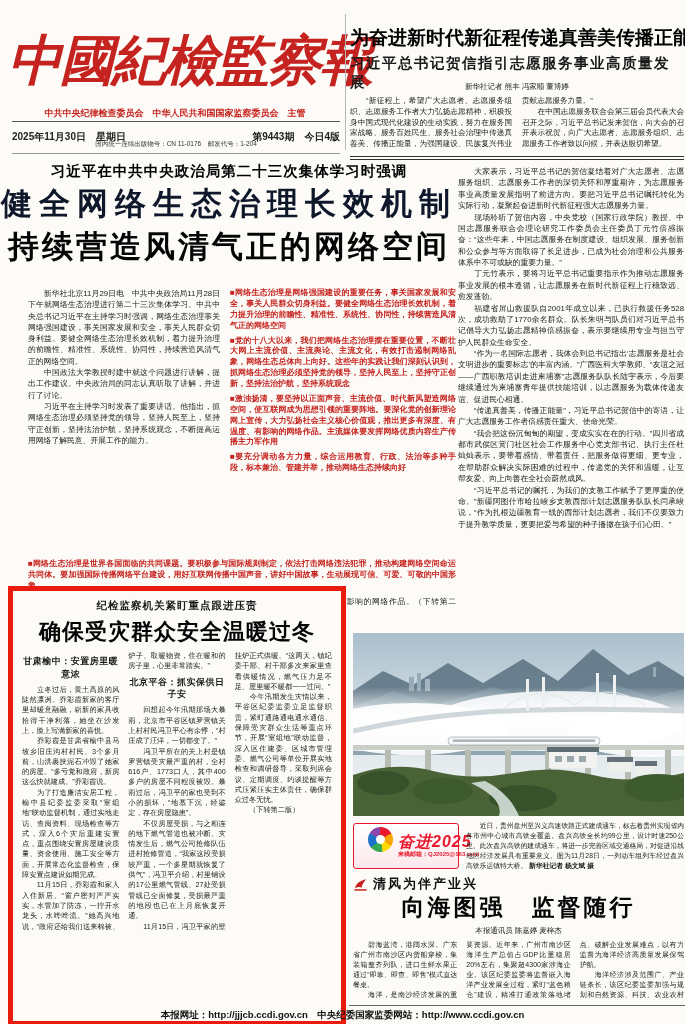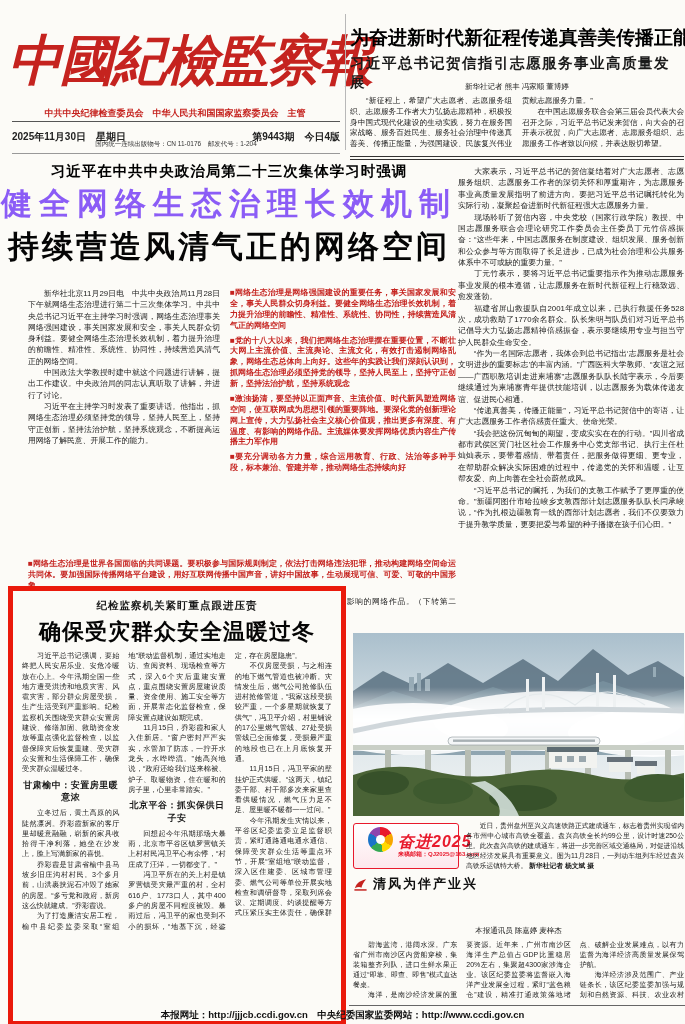--- a/index.html
+++ b/index.html
@@ -23,21 +23,21 @@
   .vol-byline{left:350px;top:82px;width:334px;font-size:7.5px;text-align:center;color:#222}
   .vol-intro{left:350px;top:96px;width:334px;height:56px;column-count:2;column-gap:10px;column-fill:auto;
     font-size:7.6px;line-height:1.42;text-align:justify;white-space:pre-line;overflow:hidden}
   .vol-rule{left:350px;top:156px;width:334px;height:4px;border-top:1px solid #333;border-bottom:1px solid #333}
   .vol-body{left:458px;top:166px;width:226px;height:458px;font-size:7.8px;line-height:1.46;text-align:justify;
     white-space:pre-line;overflow:hidden}
 
   
   .main-kicker{left:0;top:162px;width:458px;text-align:center;font-size:14.5px;font-weight:bold;letter-spacing:1px;color:#000}
   .main-h1{left:0;top:183px;width:458px;text-align:center;font-family:"DejaVu Sans",sans-serif;font-size:31px;
-    font-weight:900;letter-spacing:7px;color:#8b5cf6;white-space:nowrap}
+    font-weight:900;letter-spacing:7px;color:#0f172a;white-space:nowrap}
   .main-h2{left:0;top:226px;width:458px;text-align:center;font-family:"DejaVu Sans",sans-serif;font-size:31px;
     font-weight:900;letter-spacing:3px;color:#050505;white-space:nowrap}
   .main-lead{left:28px;top:288px;width:192px;height:264px;font-size:7.8px;line-height:1.45;text-align:justify;
     white-space:pre-line;overflow:hidden}
   .main-bullets{left:230px;top:288px;width:226px;height:266px;overflow:hidden}
   .main-bullets p{font-size:8px;line-height:1.36;font-weight:bold;color:#c5231f;text-align:justify;margin-bottom:4px}
   .main-bottom-bullet{left:28px;top:558px;width:428px;height:34px;font-size:8px;font-weight:bold;color:#c5231f;
     line-height:1.38;text-align:justify;overflow:hidden}
   .main-bottom-text{left:28px;top:596px;width:428px;height:44px;column-count:3;column-gap:12px;column-fill:auto;
     font-size:7.8px;line-height:1.42;text-align:justify;white-space:pre-line;overflow:hidden}
@@ -115,21 +115,20 @@
     <p>■激浊扬清，要坚持以正面声音、主流价值、时代新风塑造网络空间，使互联网成为思想引领的重要阵地。要深化党的创新理论网上宣传，大力弘扬社会主义核心价值观，推出更多有深度、有温度、有影响的网络作品。主流媒体要发挥网络优质内容生产传播主力军作用</p>
     <p>■要充分调动各方力量，综合运用教育、行政、法治等多种手段，标本兼治、管建并举，推动网络生态持续向好</p>
   </div>
   <div class="abs main-bottom-bullet">■网络生态治理是世界各国面临的共同课题。要积极参与国际规则制定，依法打击网络违法犯罪，推动构建网络空间命运共同体。要加强国际传播网络平台建设，用好互联网传播中国声音，讲好中国故事，生动展现可信、可爱、可敬的中国形象</div>
   <div class="abs main-bottom-text">　　习近平指出，激浊扬清，要坚持以正面声音、主流价值、时代新风塑造网络空间，使互联网成为思想引领、道德培育、文化传承的重要阵地。要深化党的创新理论网上宣传，大力弘扬社会主义核心价值观，推出更多有深度、有温度、有影响的网络作品。（下转第二版）</div>
 
   <div class="abs red-box">
     <div class="d-kicker">纪检监察机关紧盯重点跟进压责</div>
     <div class="d-headline">确保受灾群众安全温暖过冬</div>
     <div class="d-cols">
-      <p>　　习近平总书记强调，要始终把人民安居乐业、安危冷暖放在心上。今年汛期全国一些地方遭受洪涝和地质灾害、风雹灾害，部分群众房屋受损，生产生活受到严重影响。纪检监察机关围绕受灾群众安置房建设、修缮加固、救助资金发放等重点强化监督检查，以监督保障灾后恢复重建、受灾群众安置和生活保障工作，确保受灾群众温暖过冬。</p>
       <h4>甘肃榆中：安置房里暖意浓</h4>
       <p>　　立冬过后，黄土高原的风陡然凛冽。乔彩霞新家的客厅里却暖意融融，崭新的家具收拾得干净利落，她坐在沙发上，脸上写满新家的喜悦。
 　　乔彩霞是甘肃省榆中县马坡乡旧庄沟村村民。3个多月前，山洪裹挟泥石冲毁了她家的房屋。“多亏党和政府，新房这么快就建成。”乔彩霞说。
 　　为了打造廉洁安居工程，榆中县纪委监委采取“室组地”联动监督机制，通过实地走访、查阅资料、现场检查等方式，深入6个灾后重建安置点，重点围绕安置房屋建设质量、资金使用、施工安全等方面，开展常态化监督检查，保障安置点建设如期完成。
 　　11月15日，乔彩霞和家人入住新居。“窗户密封严严实实，水管加了防冻，一拧开水龙头，水哗哗流。”她高兴地说，“政府还给我们送来棉被、炉子、取暖物资，住在暖和的房子里，心里非常踏实。”</p>
       <h4>北京平谷：抓实保供日子安</h4>
       <p>　　回想起今年汛期那场大暴雨，北京市平谷区镇罗营镇关上村村民冯卫平心有余悸，“村庄成了汪洋，一切都变了。”
 　　冯卫平所在的关上村是镇罗营镇受灾最严重的村，全村616户、1773口人，其中400多户的房屋不同程度被毁。暴雨过后，冯卫平的家也受到不小的损坏，“地基下沉，经鉴定，存在房屋隐患”。
 　　不仅房屋受损，与之相连的地下燃气管道也被冲断。灾情发生后，燃气公司抢修队伍进村抢修管道，“我家这段受损较严重，一个多星期就恢复了供气”，冯卫平介绍，村里铺设的17公里燃气管线、27处受损管线已全面修复，受损最严重的地段也已在上月底恢复开通。
 　　11月15日，冯卫平家的壁挂炉正式供暖。“这两天，镇纪委干部、村干部多次来家里查看供暖情况，燃气压力足不足、屋里暖不暖都一一过问。”
@@ -210,20 +209,21 @@
     <span class="credit">新华社记者 杨文斌 摄</span>
   </div>
 
   <div class="abs col-header">
     <svg class="col-icon" viewBox="0 0 16 16">
       <path d="M2,12 C4,6 8,4 14,2.5 C11,6 10,8 9,11.5 C7,10.2 4.6,10.8 2,12 Z" fill="#c5231f"></path>
       <rect x="1.5" y="13" width="13" height="1.6" fill="#c5231f"></rect>
     </svg>
     <span class="col-title">清风为伴产业兴</span>
   </div>
+  <div class="abs ocean-h">向海图强　监督随行</div>
   <div class="abs ocean-byline">本报通讯员 陈嘉婷 麦梓杰</div>
   <div class="abs ocean-body">　　碧海蓝湾，港阔水深。广东省广州市南沙区内货船穿梭，集装箱整齐列队，进口生鲜水果正通过“即靠、即查、即售”模式直达餐桌。
 　　海洋，是南沙经济发展的重要资源。近年来，广州市南沙区海洋生产总值占GDP比重稳居20%左右，集聚超4300家涉海企业。该区纪委监委将监督嵌入海洋产业发展全过程，紧盯“蓝色粮仓”建设，精准打通政策落地堵点、破解企业发展难点，以有力监督为海洋经济高质量发展保驾护航。
 　　海洋经济涉及范围广、产业链条长，该区纪委监委加强与规划和自然资源、科技、农业农村等相关职能部门的协调联动，建立数据共享、专项检查、会商研判机制，压实部门责任，做实日常监督；对重要事项、关键节点，深化与审计、财会、统计等部门的协作配合，加强线索移送、协同处置。（下转第二版）</div>
 
   <div class="abs footer-rule"></div>
   <div class="abs footer">本报网址：http://jjjcb.ccdi.gov.cn　中央纪委国家监委网站：http://www.ccdi.gov.cn</div>
 
 </div>
 

